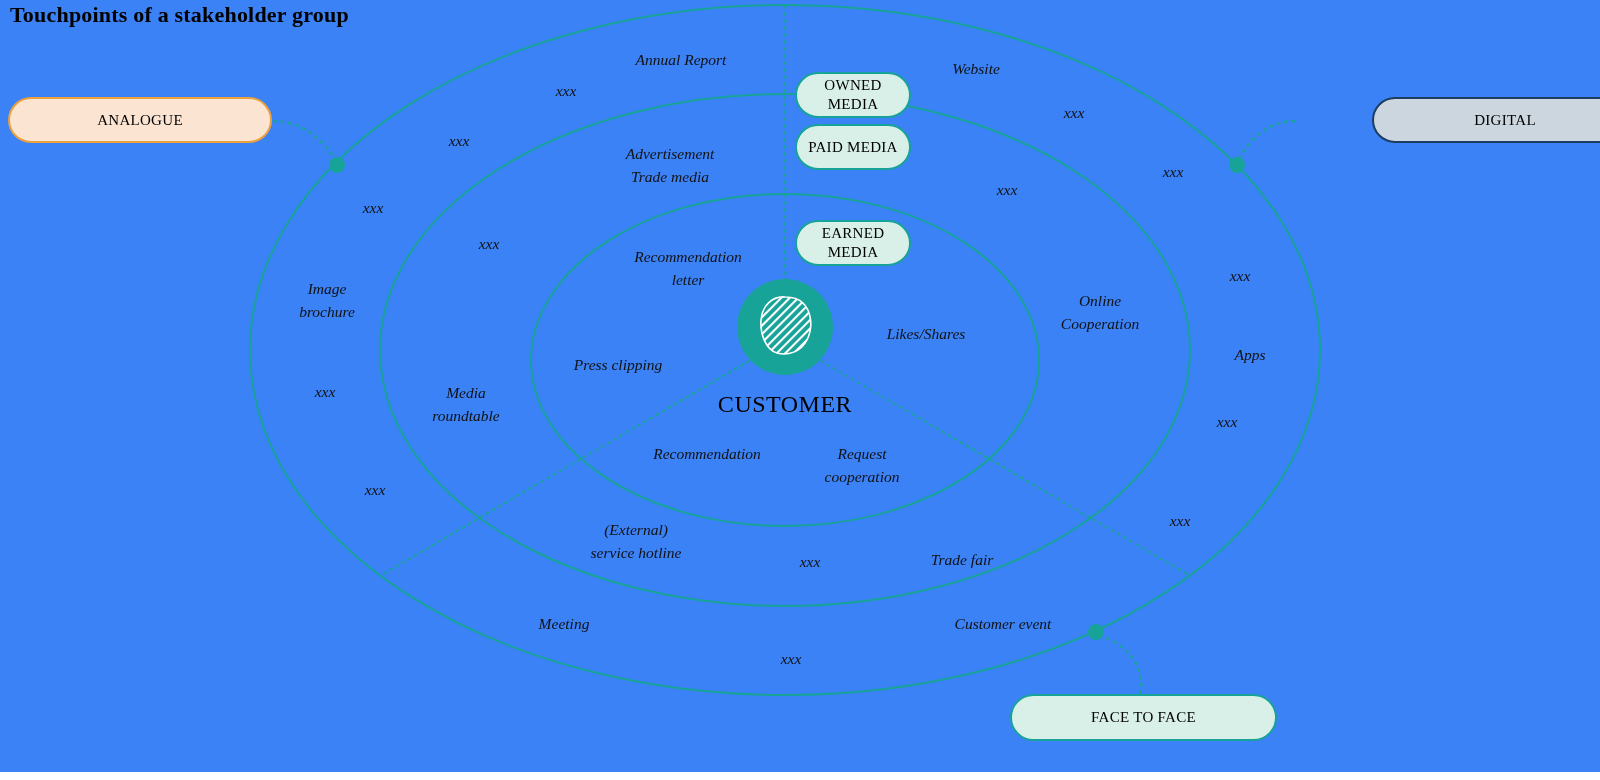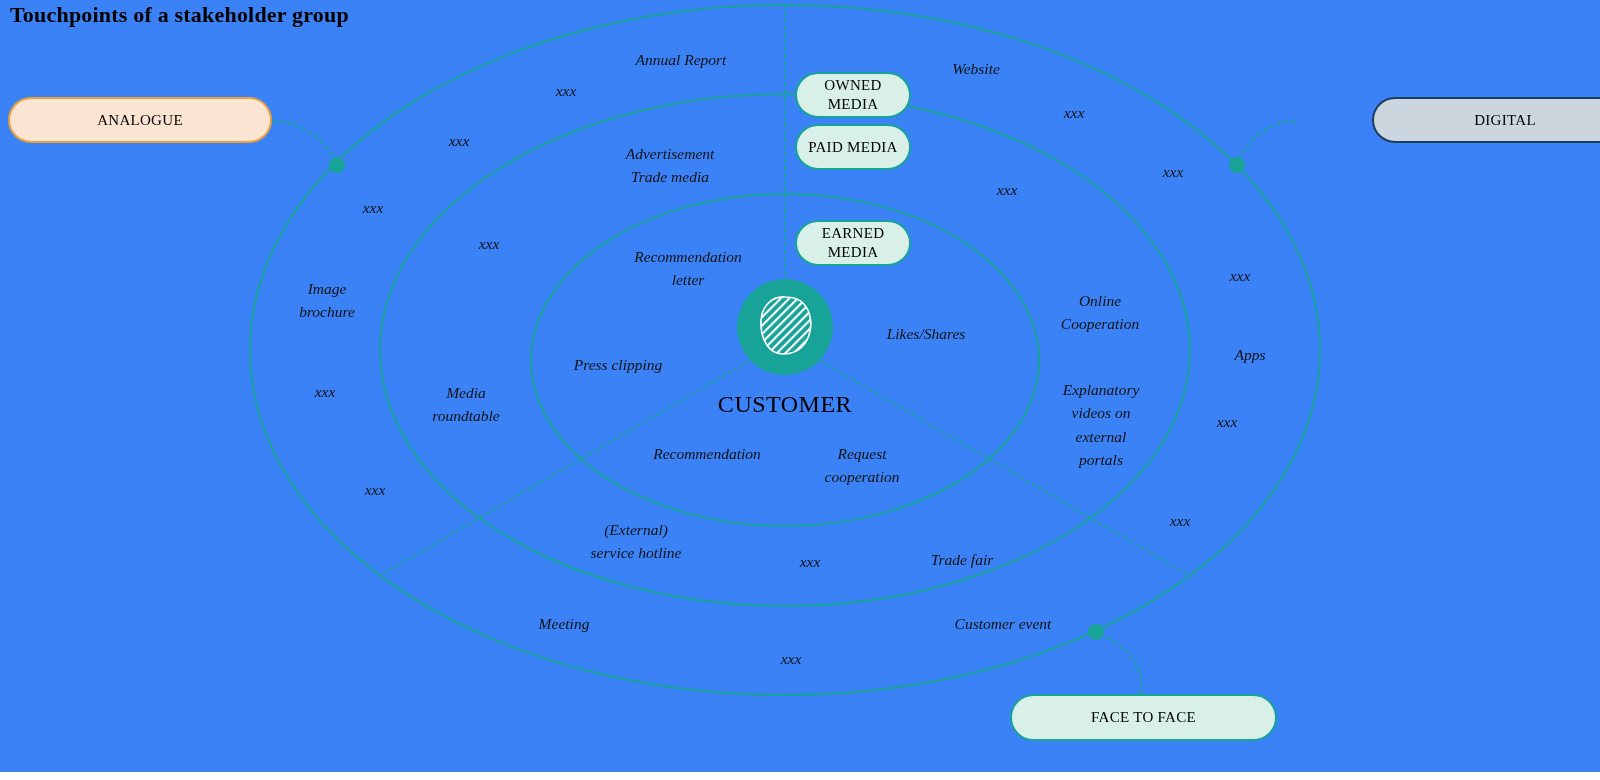--- a/index.html
+++ b/index.html
@@ -131,24 +131,20 @@
 letter</div>
   <div class="tp-label" style="left:1100px;top:293px;margin-top:19px;">Online
 Cooperation</div>
   <div class="tp-label" style="left:327px;top:300px;">Image
 brochure</div>
   <div class="tp-label" style="left:926px;top:334px;">Likes/Shares</div>
   <div class="tp-label" style="left:1250px;top:355px;">Apps</div>
   <div class="tp-label" style="left:618px;top:365px;">Press clipping</div>
   <div class="tp-label" style="left:466px;top:404px;">Media
 roundtable</div>
-  <div class="tp-label" style="left:1101px;top:424px;">Explanatory
-videos on
-external
-portals</div>
   <div class="tp-label" style="left:707px;top:454px;">Recommendation</div>
   <div class="tp-label" style="left:862px;top:465px;">Request
 cooperation</div>
   <div class="tp-label" style="left:636px;top:541px;">(External)
 service hotline</div>
   <div class="tp-label" style="left:962px;top:560px;">Trade fair</div>
   <div class="tp-label" style="left:564px;top:624px;">Meeting</div>
   <div class="tp-label" style="left:1003px;top:624px;">Customer event</div>
 
   <div class="tp-label" style="left:566px;top:91px;">xxx</div>

